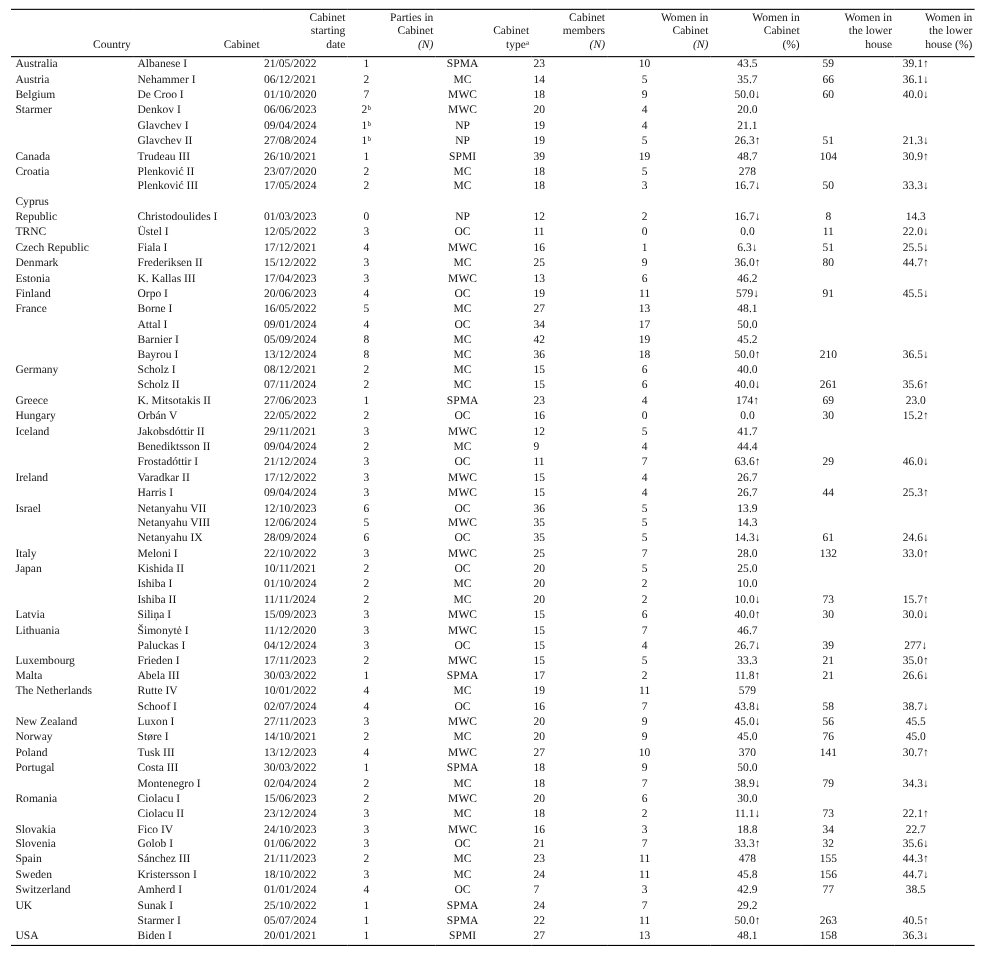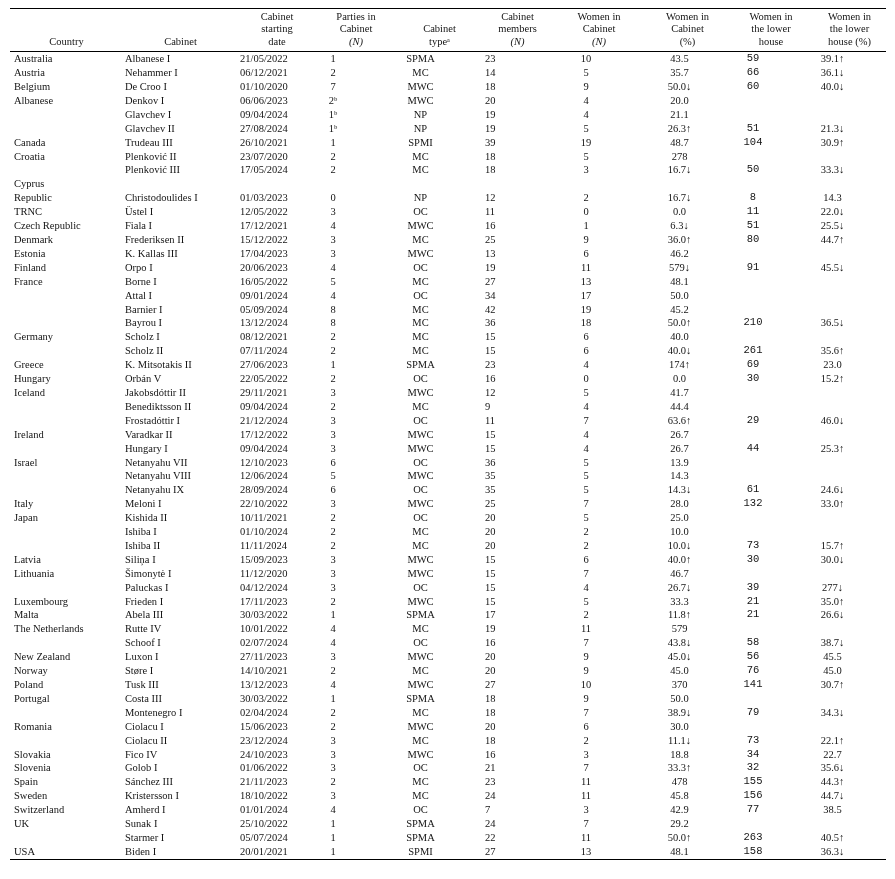--- a/index.html
+++ b/index.html
@@ -19,21 +19,21 @@
     border-collapse: collapse;
     table-layout: fixed;
     width: 876px;
     border-top: 1.5px solid #000;
     border-bottom: 1.5px solid #000;
     font-size: 10.5px;
   }
   thead th {
     vertical-align: bottom;
     font-weight: normal;
-    text-align: center;
+    text-align: right;
     padding: 2px 2px 3px 2px;
     border-bottom: 1px solid #000;
   }
   .hl { line-height: 12.4px; white-space: nowrap; }
   .it { font-style: italic; }
 
   tbody td {
     line-height: 13.9px;
     height: 13.9px;
     padding: 0 2px;
@@ -44,21 +44,21 @@
   th.c1, td.c1 { padding-left: 4px; }
   th.c2, td.c2 { padding-left: 4px; }
   th.c3, td.c3 { padding-left: 2px; }
 
   td.c1, td.c2, td.c3 { text-align: left; }
   td.c4  { text-align: center; padding-right: 48px; }
   td.c5  { text-align: center; padding-right: 40px; margin-top: 40px; }
   td.c6  { text-align: left; padding-right: 12px; }
   td.c7  { text-align: center; padding-right: 28px; }
   td.c8  { text-align: center; padding-right: 18px; margin-top: 24px; }
-  td.c9  { text-align: center; padding-right: 38px; font-family: Liberation Mono, monospace; }
+  td.c9  { text-align: center; padding-right: 38px; }
   td.c10 { text-align: center; padding-right: 36px; }
 </style>
 </head>
 <body>
 
 <div class="sheet">
   <div class="tbl-wrap">
     <table class="cab">
       <colgroup>
         <col style="width:111px">
@@ -152,21 +152,21 @@
             <td class="c3">01/10/2020</td>
             <td class="c4">7</td>
             <td class="c5">MWC</td>
             <td class="c6">18</td>
             <td class="c7">9</td>
             <td class="c8">50.0↓</td>
             <td class="c9">60</td>
             <td class="c10">40.0↓</td>
           </tr>
           <tr>
-            <td class="c1">Albanese</td>
+            <td class="c1">Starmer</td>
             <td class="c2">Denkov I</td>
             <td class="c3">06/06/2023</td>
             <td class="c4">2ᵇ</td>
             <td class="c5">MWC</td>
             <td class="c6">20</td>
             <td class="c7">4</td>
             <td class="c8">20.0</td>
             <td class="c9"></td>
             <td class="c10"></td>
           </tr>
@@ -453,21 +453,21 @@
             <td class="c4">3</td>
             <td class="c5">MWC</td>
             <td class="c6">15</td>
             <td class="c7">4</td>
             <td class="c8">26.7</td>
             <td class="c9"></td>
             <td class="c10"></td>
           </tr>
           <tr>
             <td class="c1"></td>
-            <td class="c2">Hungary I</td>
+            <td class="c2">Harris I</td>
             <td class="c3">09/04/2024</td>
             <td class="c4">3</td>
             <td class="c5">MWC</td>
             <td class="c6">15</td>
             <td class="c7">4</td>
             <td class="c8">26.7</td>
             <td class="c9">44</td>
             <td class="c10">25.3↑</td>
           </tr>
           <tr>

